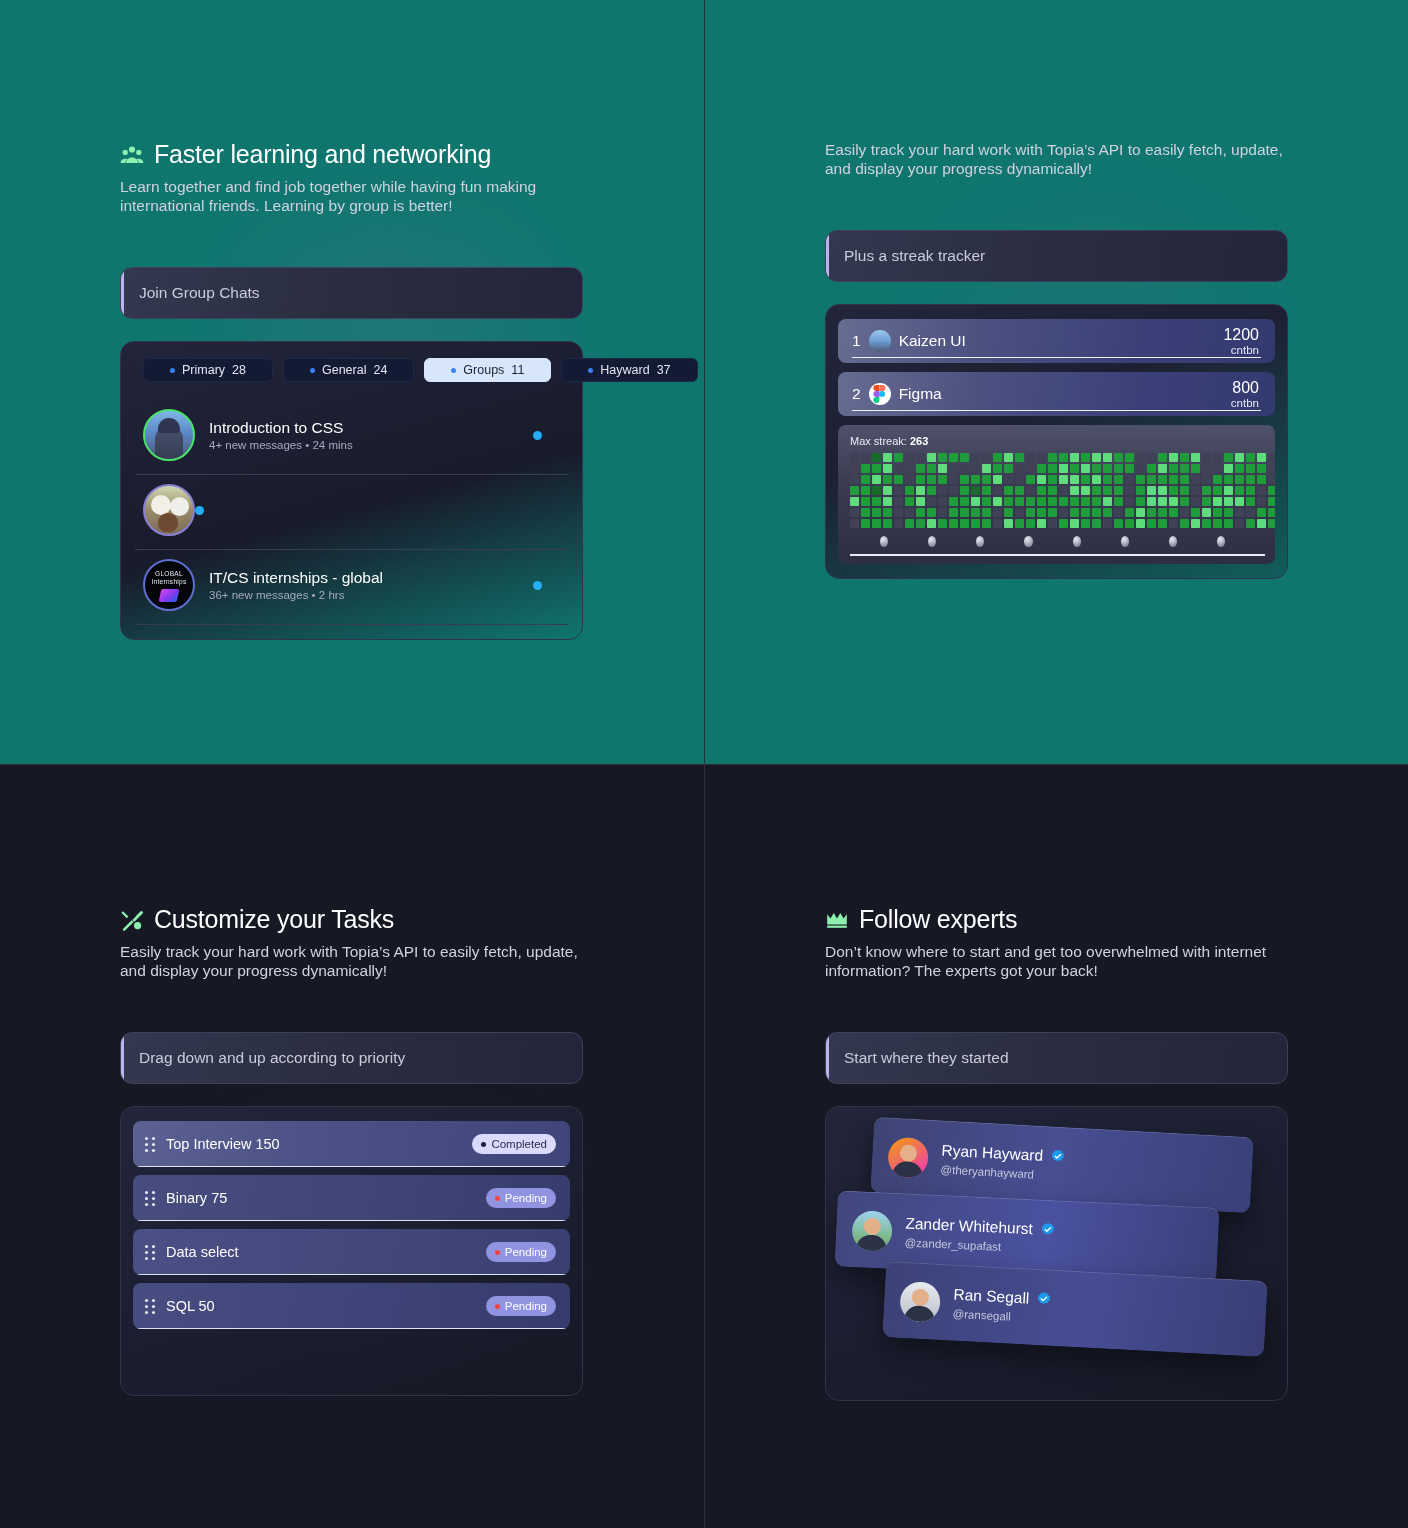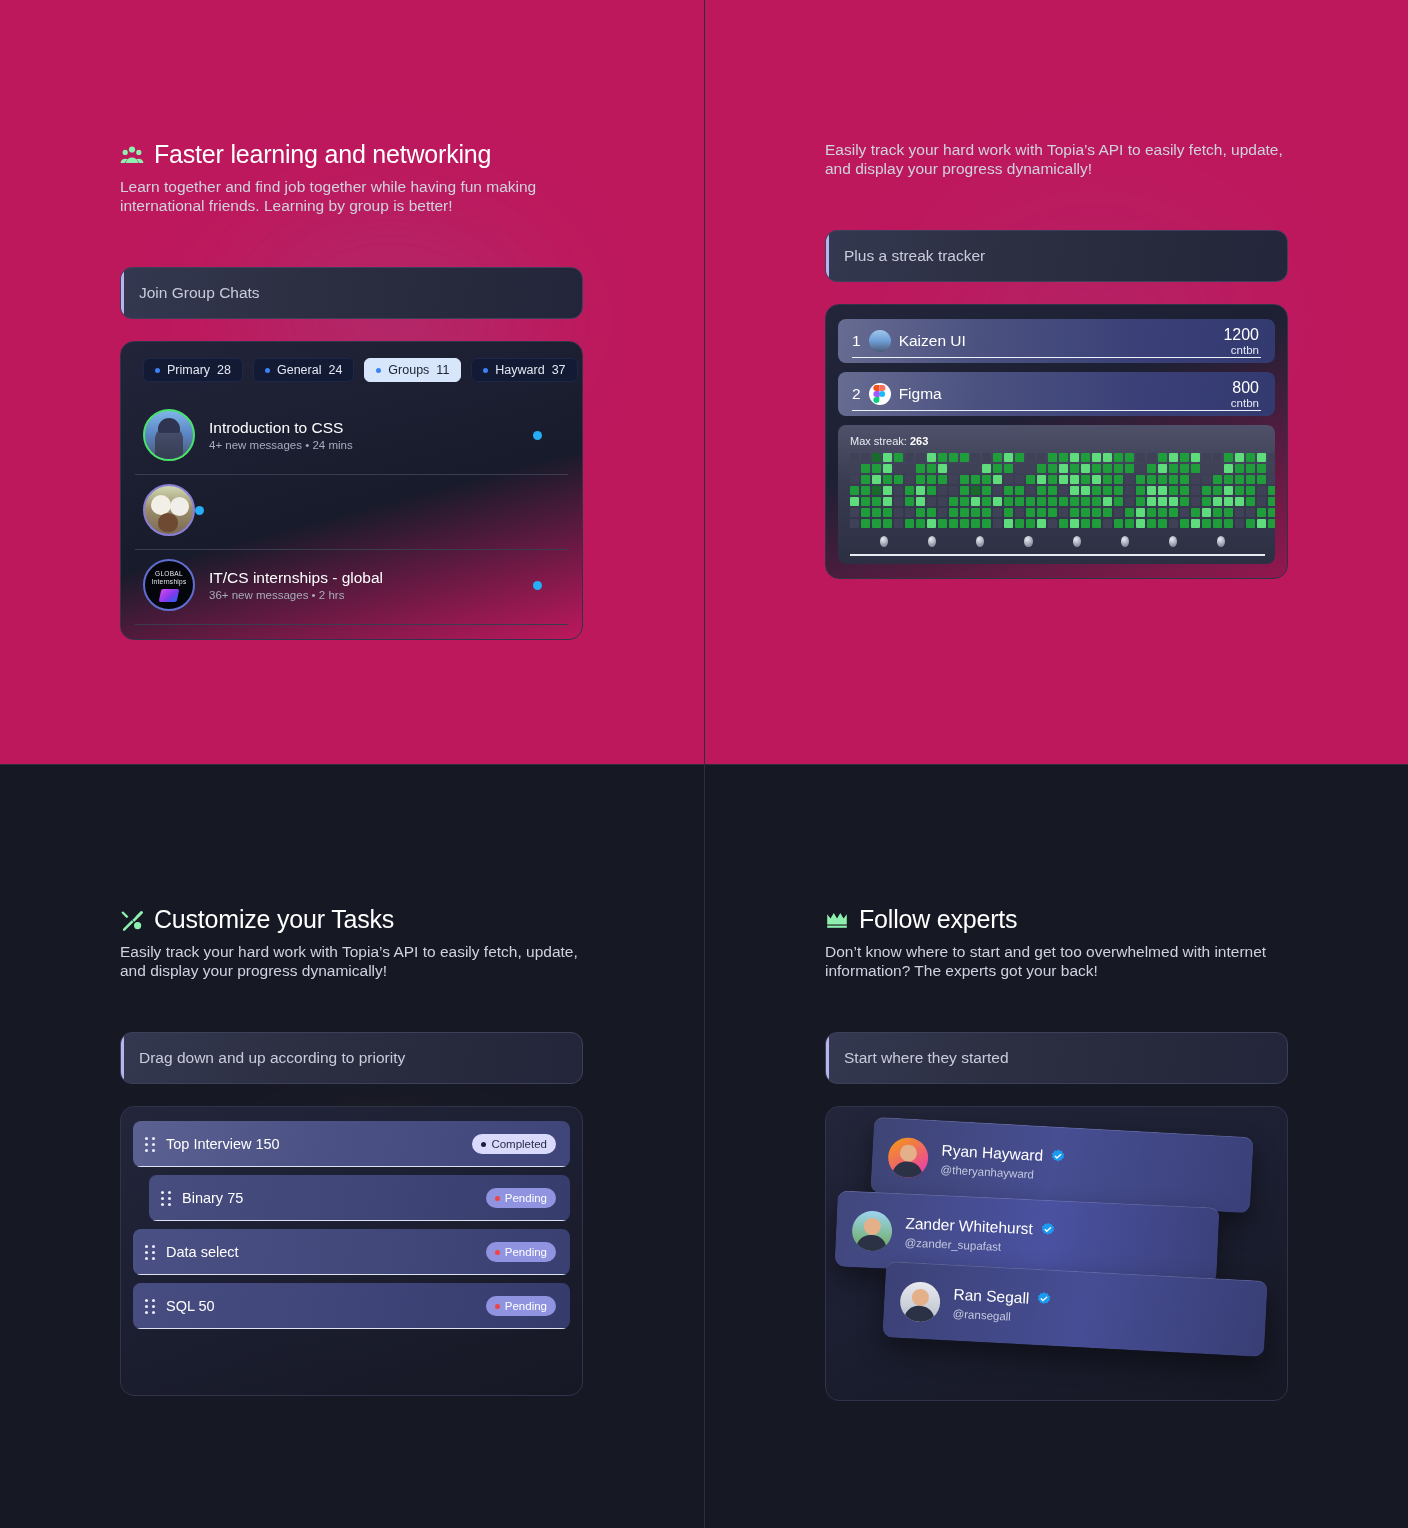--- a/index.html
+++ b/index.html
@@ -9,21 +9,21 @@
     font-family: "Liberation Sans", sans-serif;
     overflow: hidden;
   }
   .grid {
     width: 1408px; height: 1528px;
     display: grid;
     grid-template-columns: 704px 704px;
     grid-template-rows: 764px 764px;
   }
   .quad { position: relative; overflow: hidden; }
-  .quad.top    { background: #be185d; }
+  .quad.top    { background: #0f766e; }
   .quad.bottom { background: #161824; }
   .quad.bl { border-top: 1px solid #2c2f3a; }
   .quad.br { border-top: 1px solid #2c2f3a; border-left: 1px solid #2c2f3a; }
   .quad.tr { border-left: 1px solid #2c2f3a; }
 
   .glow {
     position: absolute; pointer-events: none;
     border-radius: 50%;
     filter: blur(60px);
     opacity: .55;
@@ -75,21 +75,21 @@
     padding: 16px 14px 14px 14px;
   }
   .panel.dark {
     background: linear-gradient(165deg, #22253a 0%, #181b2b 55%, #14162400 100%);
   }
 
   
   .chips { display: flex; gap: 10px; margin-bottom: 18px; padding-left: 8px; }
   .chip {
     display: flex; align-items: center; gap: 7px;
-    height: 24px; padding: 0 11px;
+    height: 24px; padding: 0 26px;
     border-radius: 6px;
     background: #131a33; border: 1px solid #1d2748;
     color: #e4e7f2; font-size: 12.5px; white-space: nowrap;
   }
   .chip .dot { width: 5px; height: 5px; border-radius: 50%; background: #3b82f6; }
   .chip.active { background: #d7e6fb; border-color: #d7e6fb; color: #1d2230; }
   .chip.active .dot { background: #3b82f6; }
   .chip .cnt { color: inherit; }
 
   
@@ -177,21 +177,21 @@
   .streak-base { margin-top: 7px; height: 1.5px; background: #e9ebf4; }
 
   
   .panel.tasks { padding: 14px 12px 40px 12px; min-height: 290px; }
   .task {
     position: relative; height: 46px; border-radius: 8px; margin-bottom: 8px;
     display: flex; align-items: center; padding: 0 14px 0 12px;
     background: linear-gradient(100deg, #5b6191 0%, #4c5285 40%, #3f4578 100%);
     overflow: hidden;
   }
-  .task.t2 { background: linear-gradient(100deg,#474d7e 0%,#3f4576 55%,#363c6c 100%); margin-left: 16px; }
+  .task.t2 { background: linear-gradient(100deg,#474d7e 0%,#3f4576 55%,#363c6c 100%); }
   .task.t3 { background: linear-gradient(100deg,#4a5084 0%,#42487a 55%,#393f70 100%); }
   .task.t4 { background: linear-gradient(100deg,#474d80 0%,#3e4477 55%,#353b6b 100%); }
   .grip { width: 12px; height: 14px; flex: 0 0 12px; margin-right: 9px;
     display: grid; grid-template-columns: 3px 3px; grid-template-rows: 3px 3px 3px;
     gap: 3px 4px; align-content: center; }
   .grip i { width: 3px; height: 3px; border-radius: 50%; background: #eceefb; display: block; }
   .task-name { color: #fff; font-size: 14.5px; flex: 1 1 auto; }
   .task-underline { position: absolute; left: 0; right: 0; bottom: 0; height: 1.5px;
     background: #dfe2f2; }
   .badge {

